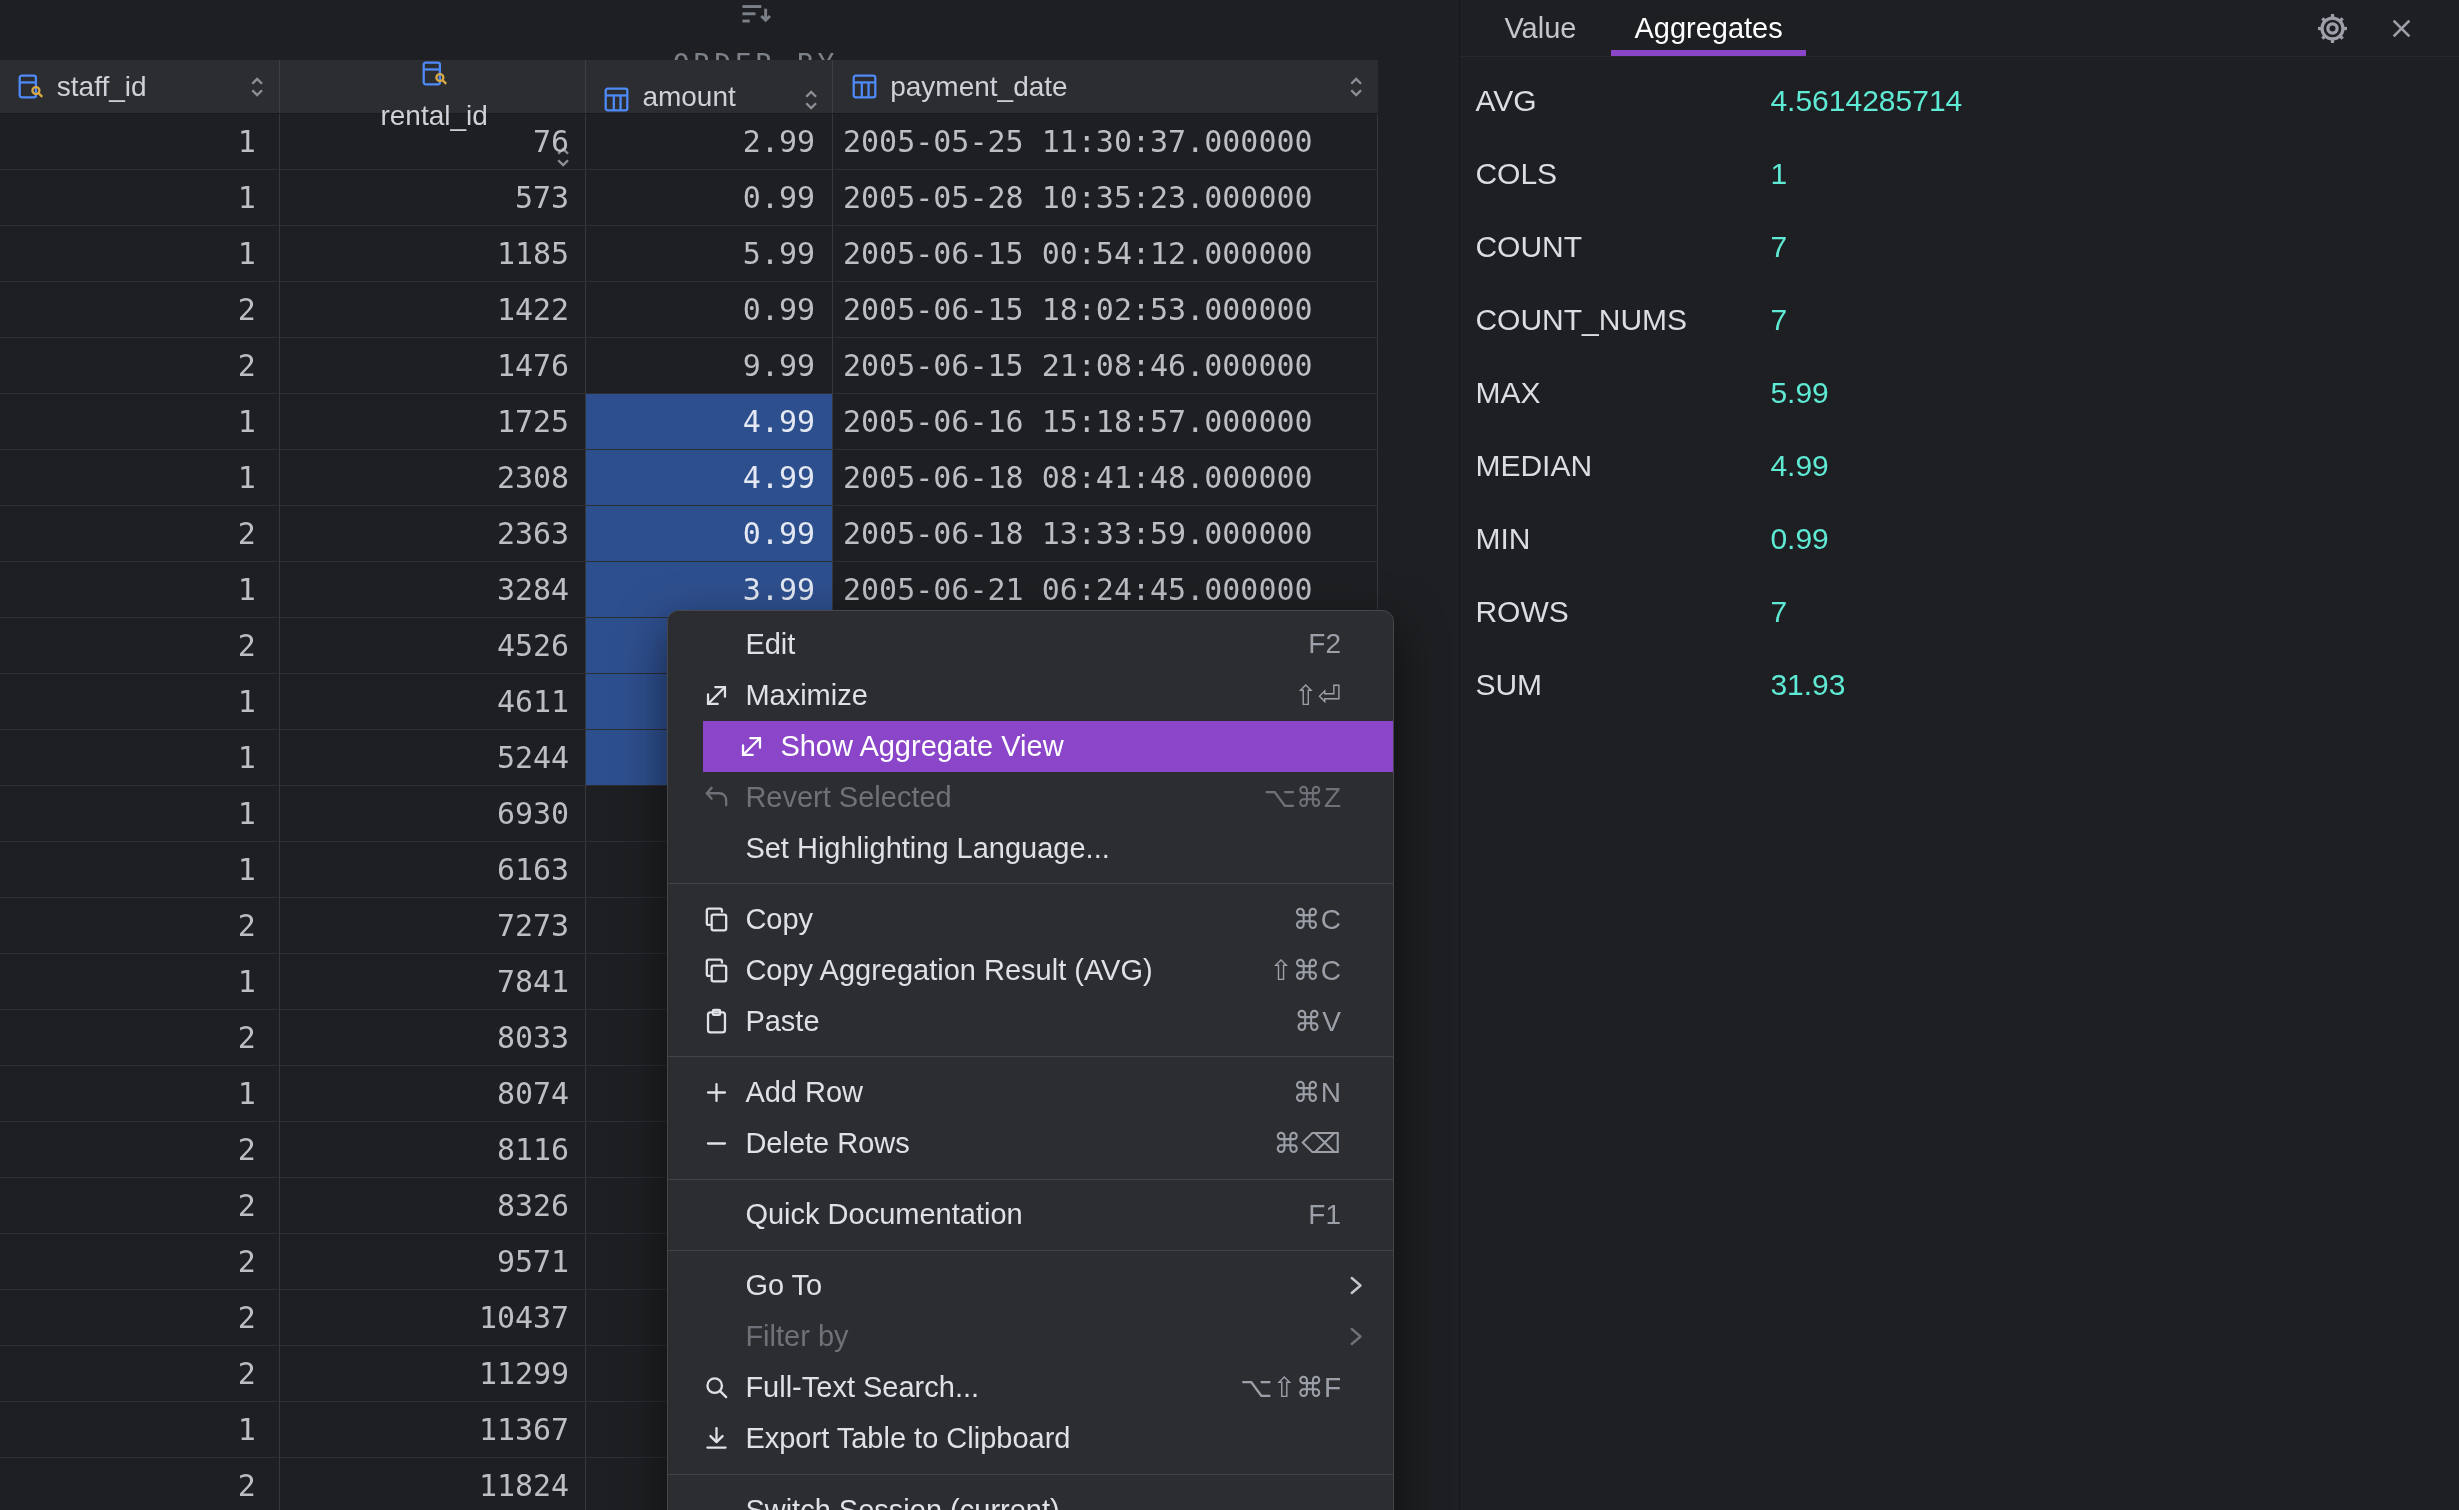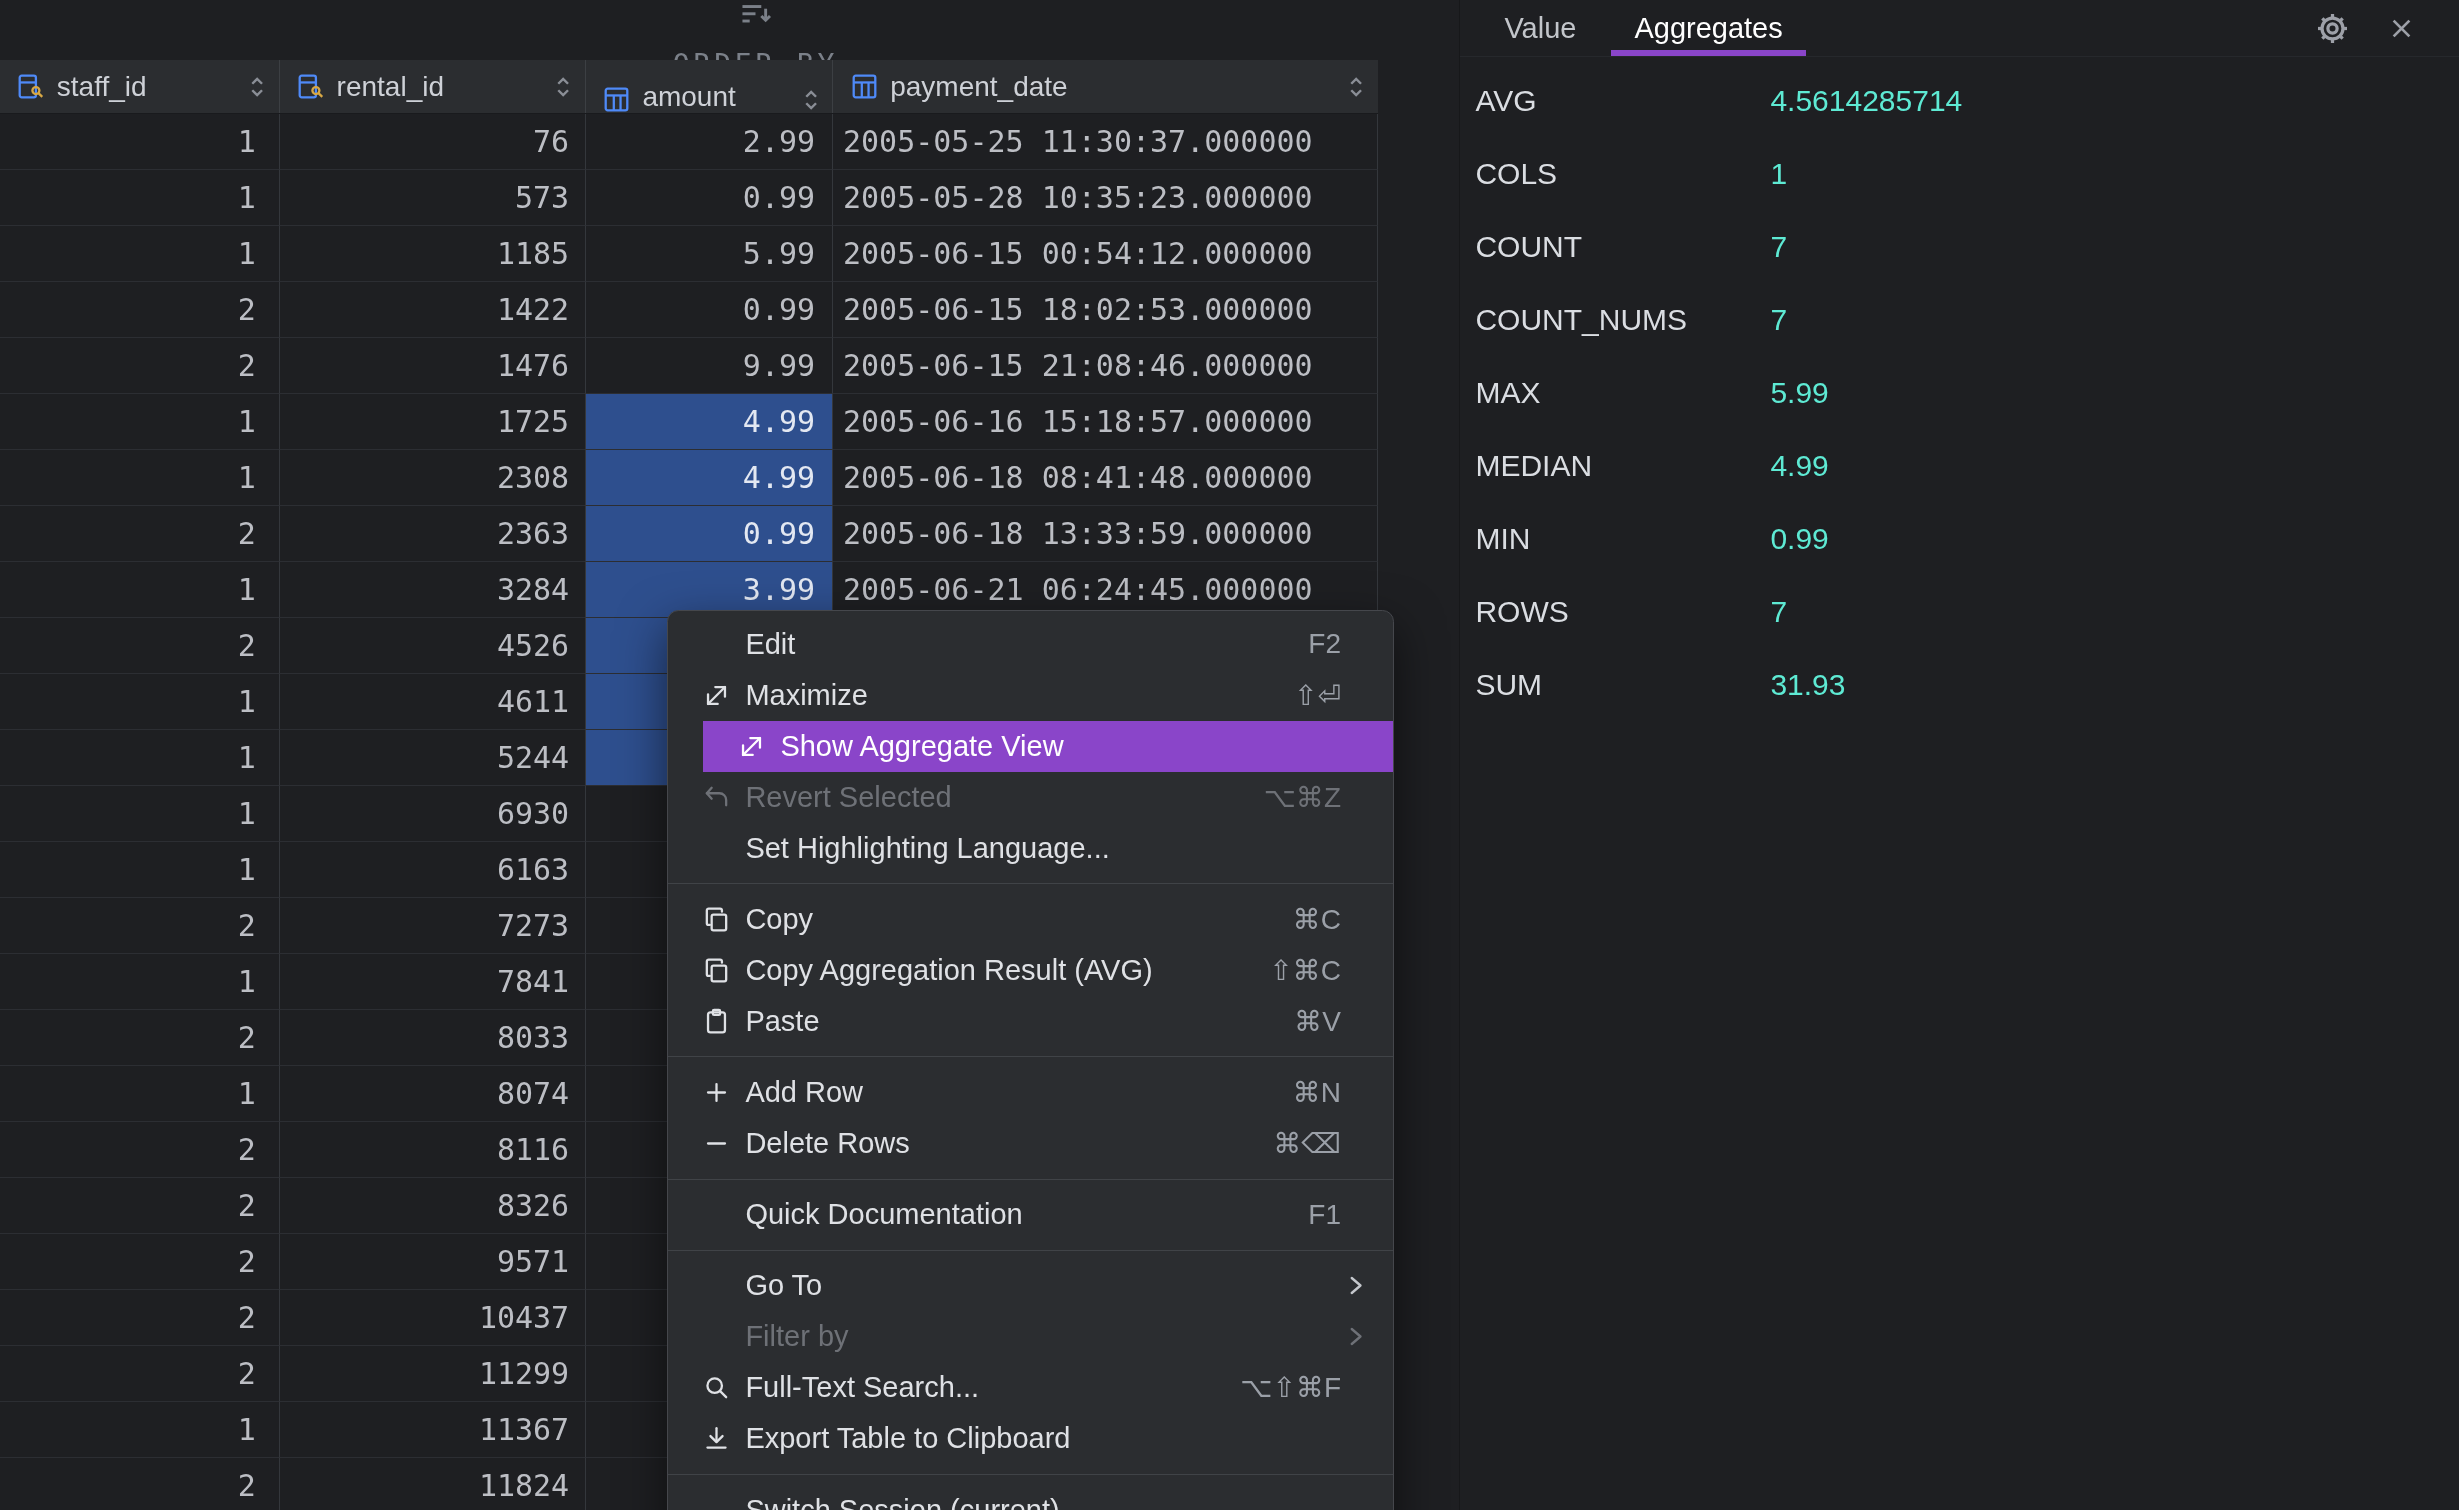--- a/index.html
+++ b/index.html
@@ -35,21 +35,21 @@
   .grid{position:absolute;top:60px;left:0;width:1378px;}
   .g-header{display:flex;height:53px;background:var(--header-bg);border-bottom:1px solid #191a1d;}
   .h-cell{
     box-sizing:border-box;display:flex;align-items:center;gap:12.5px;
     padding:0 13.4px 0 17.3px;border-right:1px solid #3c3f43;
     font-family:Liberation Sans, sans-serif;
     font-size:28px;color:#ced1d7;
   }
   .h-sort{margin-left:auto;display:flex;align-items:center;}
   .w-staff{width:280px;}
-  .w-rental{width:306px;}
+  .w-rental{width:306px;flex-direction:column;}
   .w-amount{width:248px;align-items:flex-end;}
   .w-date{width:545px;}
   .t-row{display:flex;height:56px;box-sizing:border-box;}
   .cell{
     box-sizing:border-box;height:56px;line-height:55px;
     border-right:1px solid var(--grid-col);border-bottom:1px solid var(--grid-row);
     font-family:"DejaVu Sans Mono","Liberation Mono",monospace;
     font-size:30px;color:var(--text);
     white-space:nowrap;overflow:hidden;
   }

